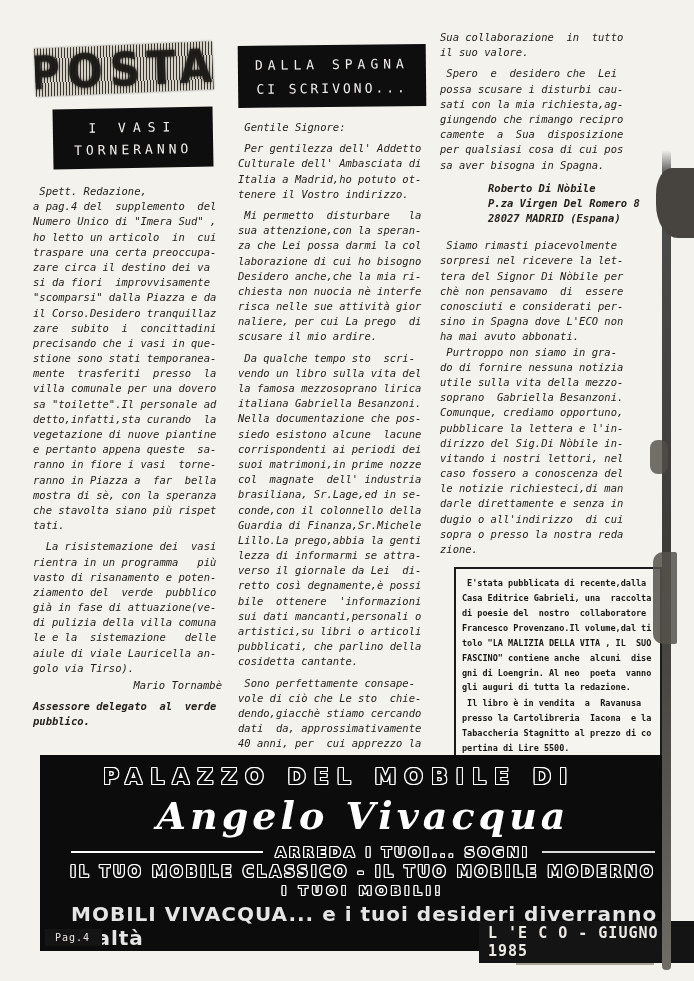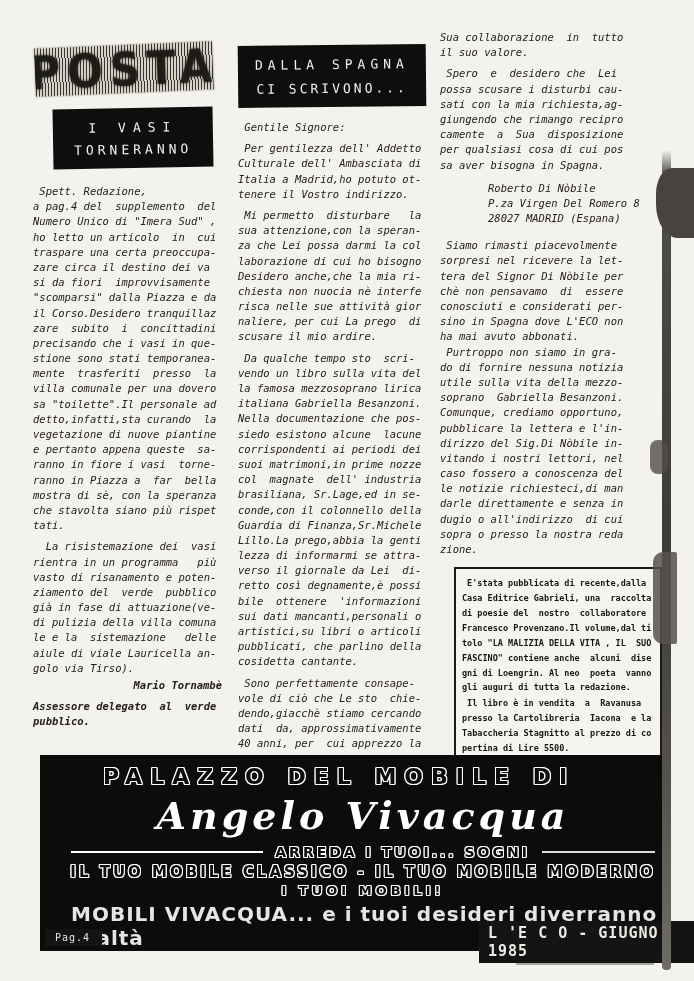--- a/index.html
+++ b/index.html
@@ -9,23 +9,23 @@
   
   .col{position:absolute;}
   .col-left{left:33px;top:45px;width:201px;}
   .col-mid{left:238px;top:45px;width:198px;}
   .col-right{left:440px;top:30px;width:224px;}
 
   .typewriter{font-style:italic;font-size:10.5px;line-height:15.2px;color:#24211b;}
   .para{margin-bottom:0;}
   .para + .para{margin-top:6px;}
   .ln{white-space:pre;height:15.2px;}
-  .para.sig-right{text-align:right;padding-right:12px;font-weight:bold;margin-top:2px;}
+  .para.sig-right{text-align:right;padding-right:12px;font-weight:normal;margin-top:2px;}
   .para.bold{font-weight:bold;}
-  .para.sig-indent{padding-left:48px;font-weight:normal;margin-top:8px;margin-bottom:12px;}
+  .para.sig-indent{padding-left:48px;font-weight:bold;margin-top:8px;margin-bottom:12px;}
 
   
   .masthead{width:178px;height:48px;transform:rotate(-2.4deg);margin-left:2px;
             background:repeating-linear-gradient(90deg,#38342e 0 1px,#d6d2c8 1px 3px);
             display:flex;align-items:center;justify-content:center;overflow:hidden;
             box-shadow:0 0 2px rgba(40,40,40,.6);}
   .masthead-text{font-family:"DejaVu Sans",sans-serif;font-weight:bold;font-size:42px;
             letter-spacing:7px;color:rgba(28,26,22,.82);transform:scaleY(1.1);
             text-shadow:0 0 3px rgba(30,28,24,.95);}
   .black-box{background:#0e0e0e;color:#f0efec;text-align:center;

